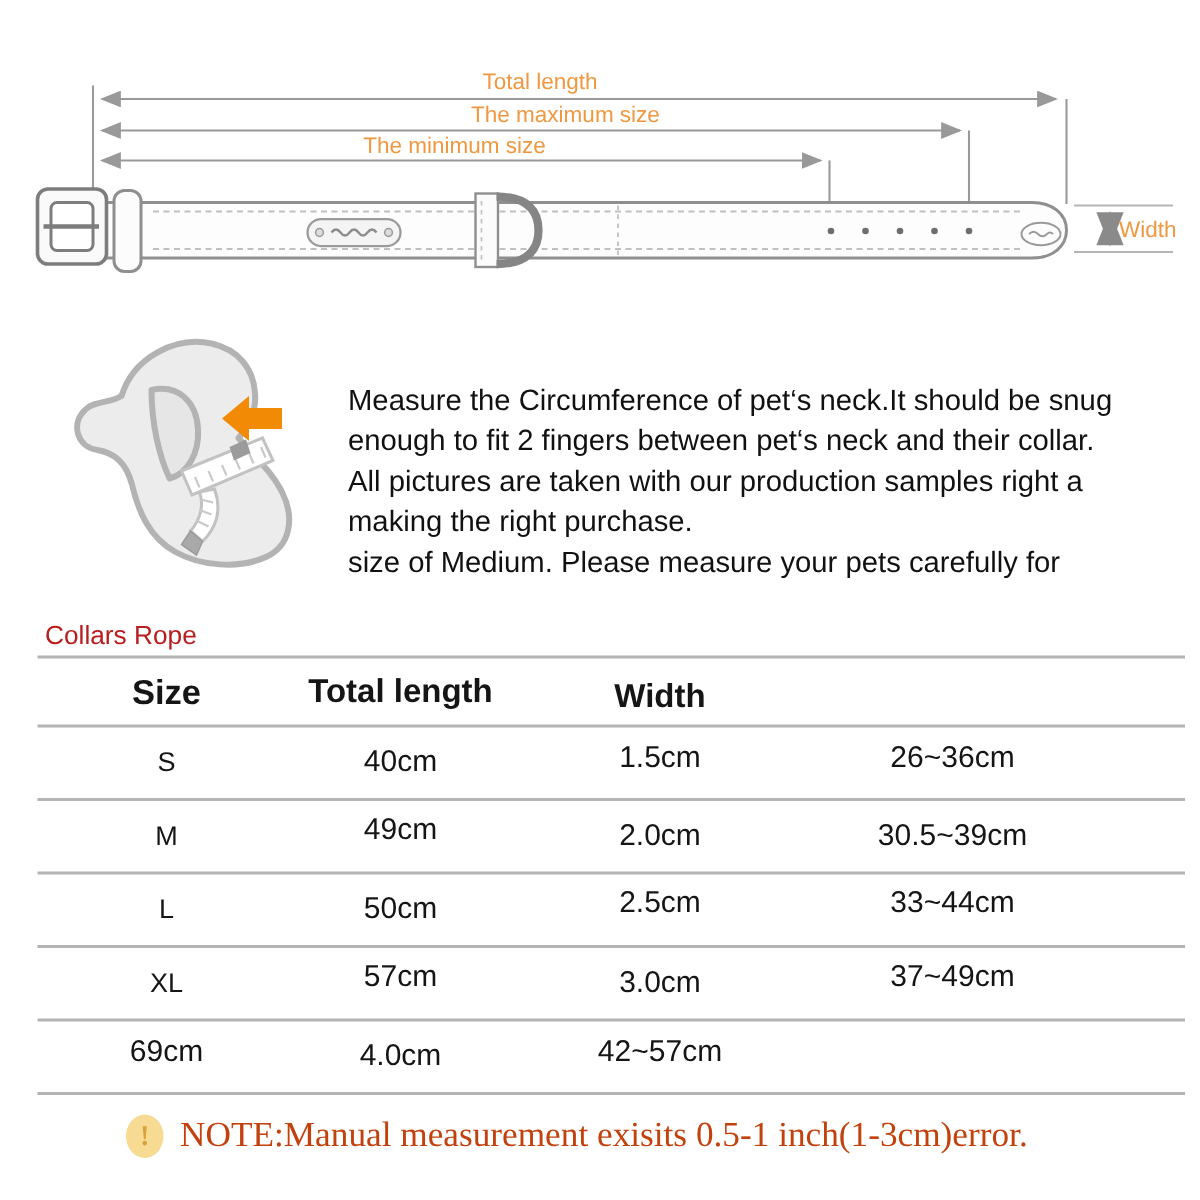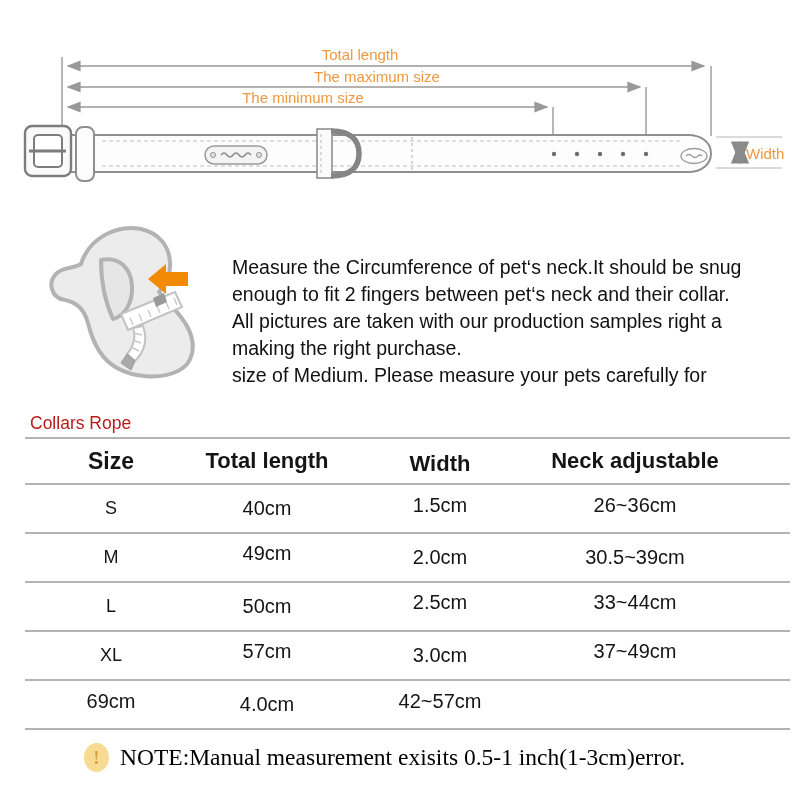--- a/index.html
+++ b/index.html
@@ -24,21 +24,21 @@
   .trow.body{height:47px;}
   .cell{text-align:center;font-size:20px;}
   .head .cell{font-size:22px;font-weight:bold;}
   .cell.c1{font-size:18px;}
   .head .cell.c1{font-size:23px;}
   
   #note{position:absolute;left:84px;top:743px;display:flex;align-items:center;gap:11px;}
   #note-icon{width:25px;height:29px;border-radius:50%;background:#F7DB92;
              color:#D9A13B;font-family:"Liberation Serif",serif;font-size:19px;
              display:flex;align-items:center;justify-content:center;font-weight:bold;}
-  #note-text{font-family:"Liberation Serif",serif;font-size:23.5px;color:#000000;}
+  #note-text{font-family:"Liberation Serif",serif;font-size:23.5px;color:#c2410c;}
 </style>
 </head>
 <body>
 
 <div id="page">
 
   <svg class="abs" style="left:0;top:0" width="800" height="215" viewBox="0 0 800 215">
     <defs>
       <marker id="ah" viewBox="0 0 10 8" refX="9" refY="4" markerWidth="10" markerHeight="8" orient="auto-start-reverse">
           <path d="M0,0 L10,4 L0,8 Z" fill="#999"></path>
@@ -149,21 +149,20 @@
     <div>size of Medium. Please measure your pets carefully for</div>
   </div>
 
   <div id="section-label">Collars Rope</div>
 
   <div id="size-table">
     <div class="trow head">
       <div class="cell c1">Size</div>
       <div class="cell">Total length</div>
       <div class="cell" style="transform:translateY(3px)">Width</div>
-      <div class="cell">Neck adjustable</div>
     </div>
     <div class="trow body">
       <div class="cell c1">S</div>
       <div class="cell">40cm</div>
       <div class="cell" style="transform:translateY(-3px)">1.5cm</div>
       <div class="cell" style="transform:translateY(-3px)">26~36cm</div>
     </div>
     <div class="trow body">
       <div class="cell c1">M</div>
       <div class="cell" style="transform:translateY(-4px)">49cm</div>

